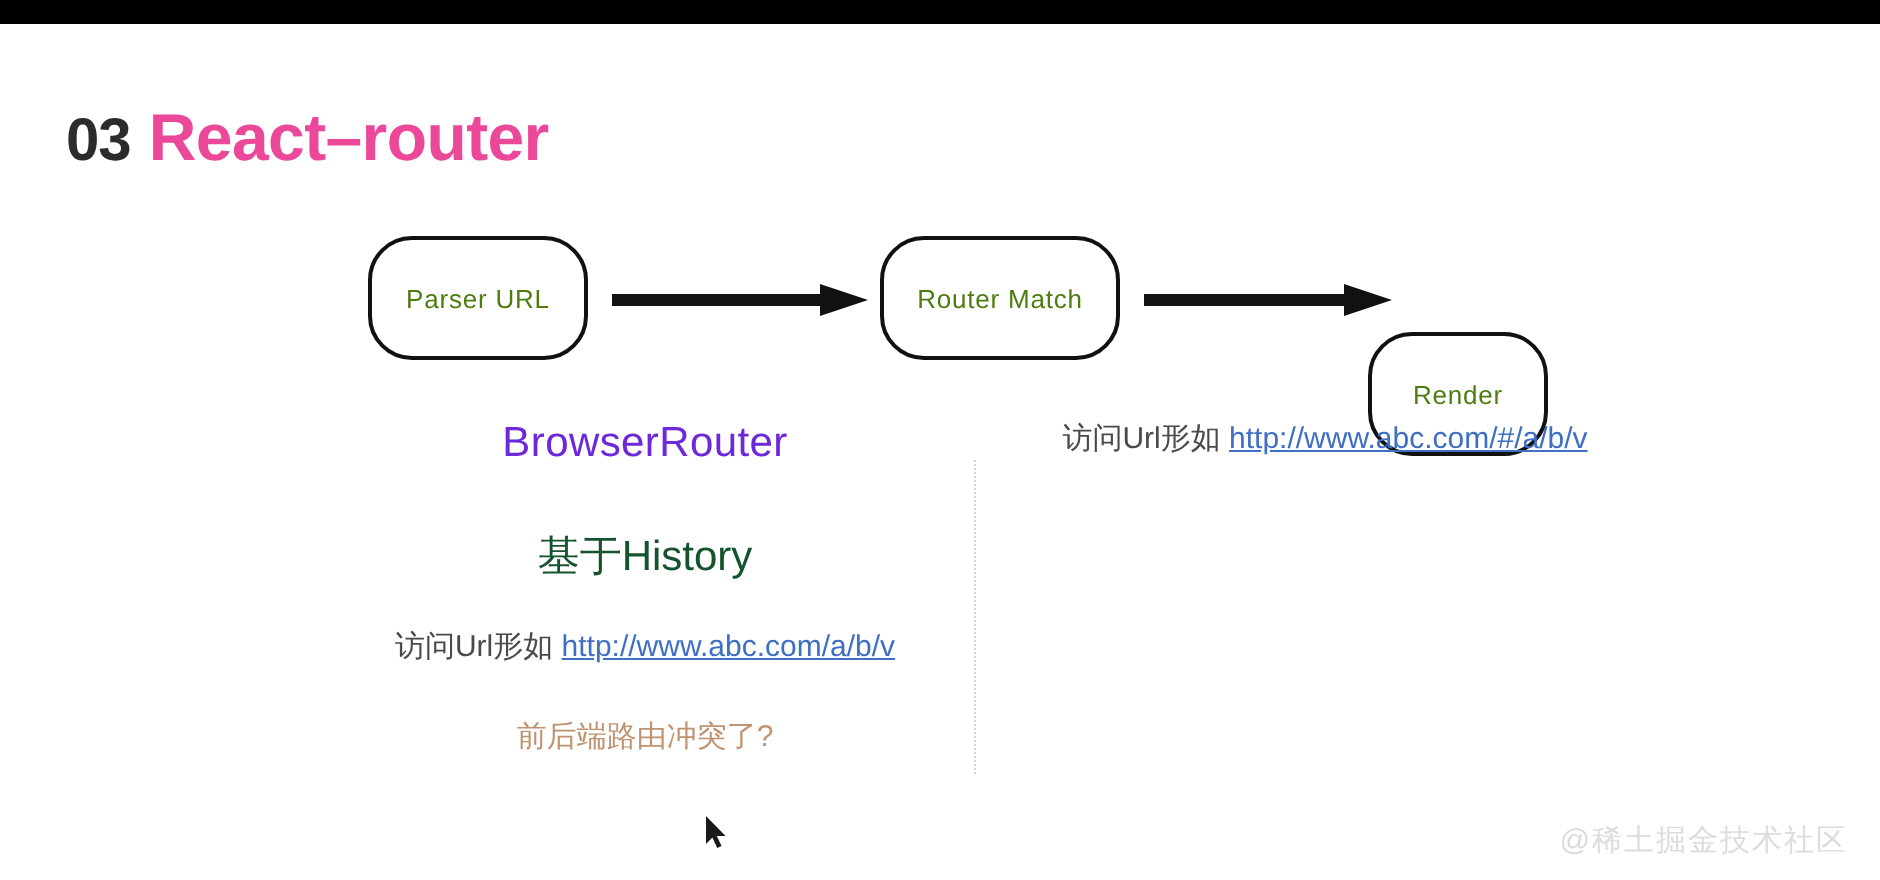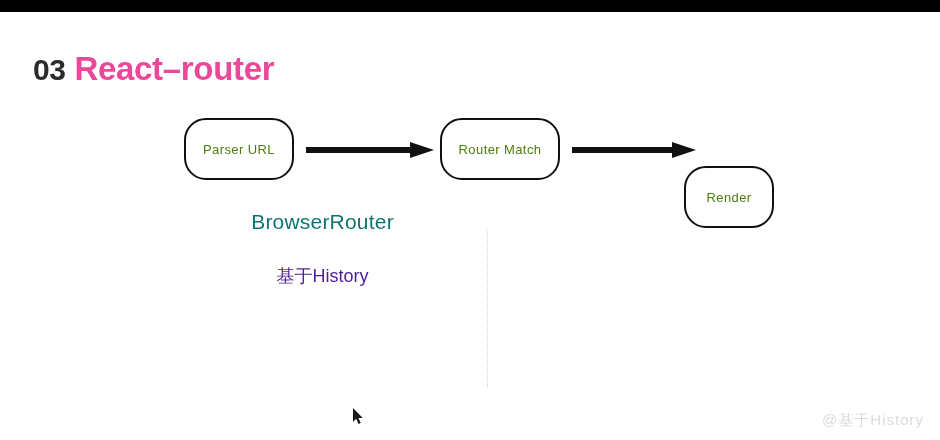--- a/index.html
+++ b/index.html
@@ -92,27 +92,27 @@
   }
   .col {
     position: absolute;
     text-align: center;
   }
   .col-left  { left: 170px; width: 305px; }
   .col-right { left: 510px; width: 305px; }
 
   .col-heading {
     font-size: 21px;
-    color: #0f766e;
+    color: #6d28d9;
     letter-spacing: 0.2px;
     margin: 0 0 30px 0;
   }
   .col-sub {
-    font-size: 18px;
-    color: #4c1d95;
+    font-size: 21px;
+    color: #14532d;
     margin: 0 0 22px 0;
   }
   .col-url-line {
     font-size: 15px;
     color: #4a4a4a;
     margin: 0 0 26px 0;
     white-space: nowrap;
   }
   .url-link {
     color: #3d6fc4;
@@ -198,29 +198,36 @@
 
   </div>
 
   <div class="divider"></div>
 
   <div class="columns">
 
     <div class="col col-left">
       <div class="col-heading">BrowserRouter</div>
       <div class="col-sub">基于History</div>
+      <div class="col-url-line">
+        <span>访问Url形如 </span><span class="url-link">http://www.abc.com/a/b/v</span>
+      </div>
+      <div class="col-note">前后端路由冲突了?</div>
     </div>
 
     <div class="col col-right">
+      <div class="col-url-line">
+        <span>访问Url形如 </span><span class="url-link">http://www.abc.com/#/a/b/v</span>
+      </div>
       <div class="col-note"></div>
     </div>
 
   </div>
 
   <div class="cursor">
     <svg width="12" height="18" viewBox="0 0 12 18">
       <polygon points="0,0 0,14 3.2,10.8 5.6,16 7.8,15 5.4,10 9.8,10" fill="#1a1a1a"></polygon>
     </svg>
   </div>
 
-  <div class="watermark">@基于History</div>
+  <div class="watermark">@稀土掘金技术社区</div>
 
 </div>
 
 </body></html>

